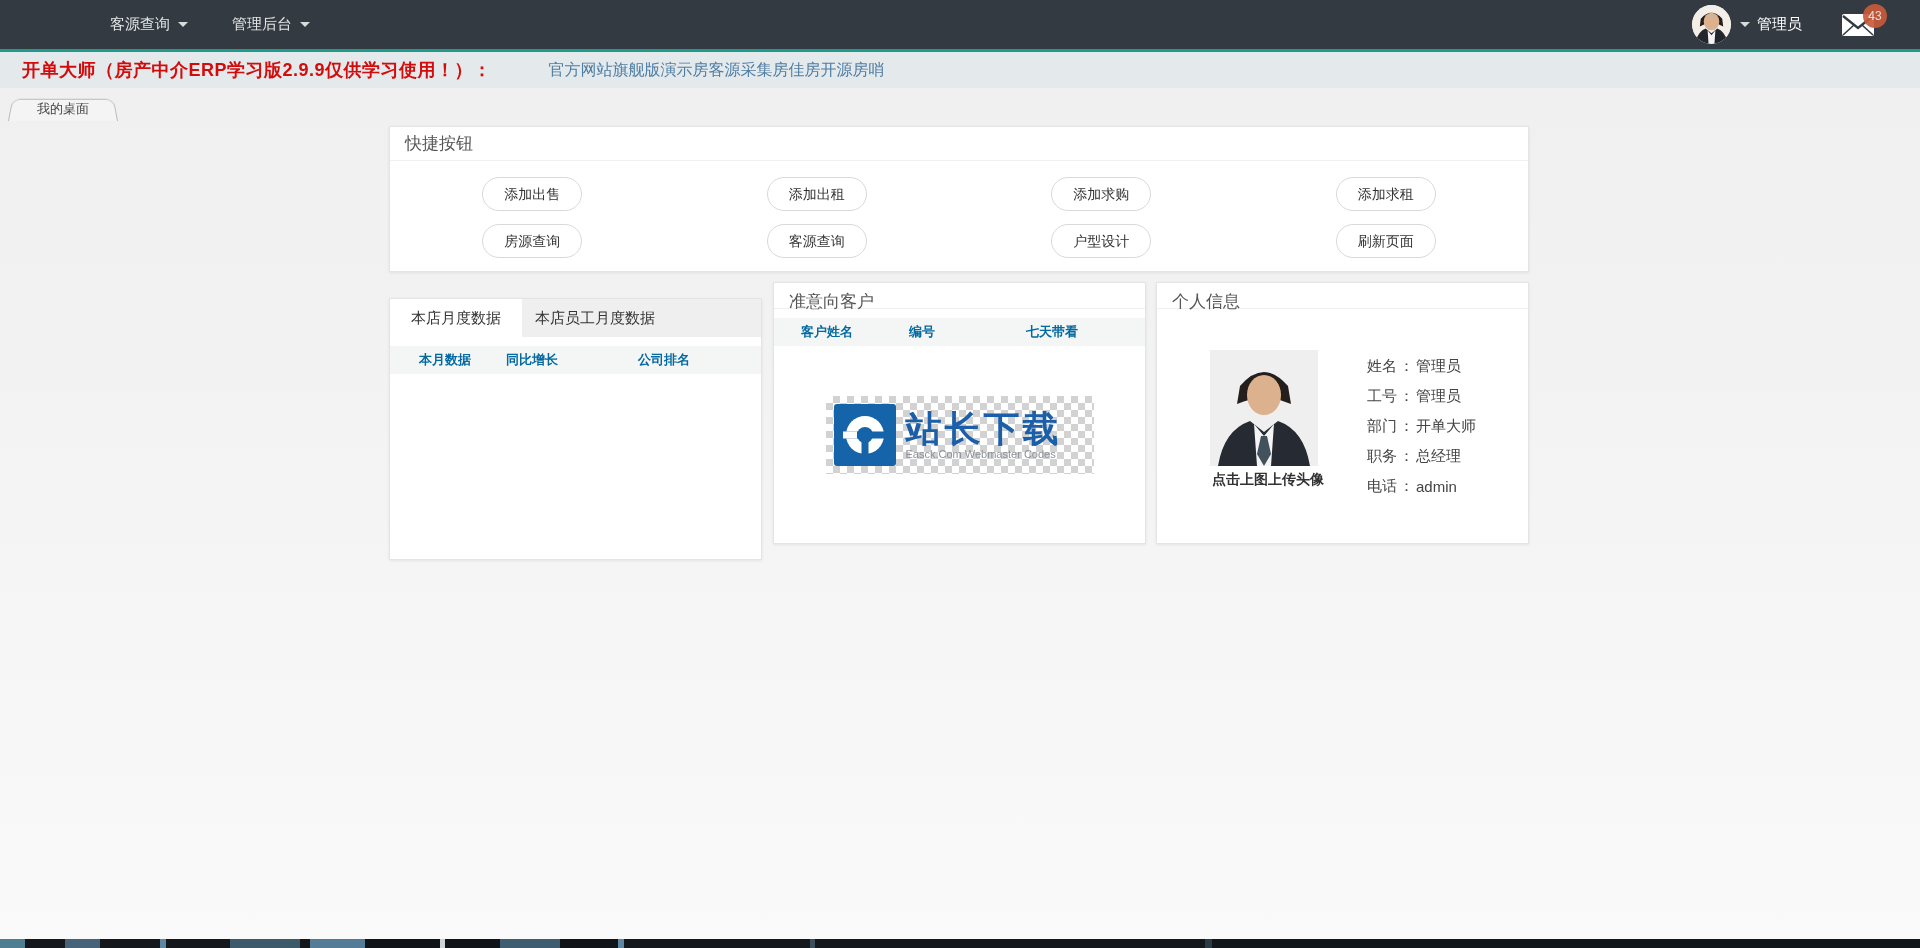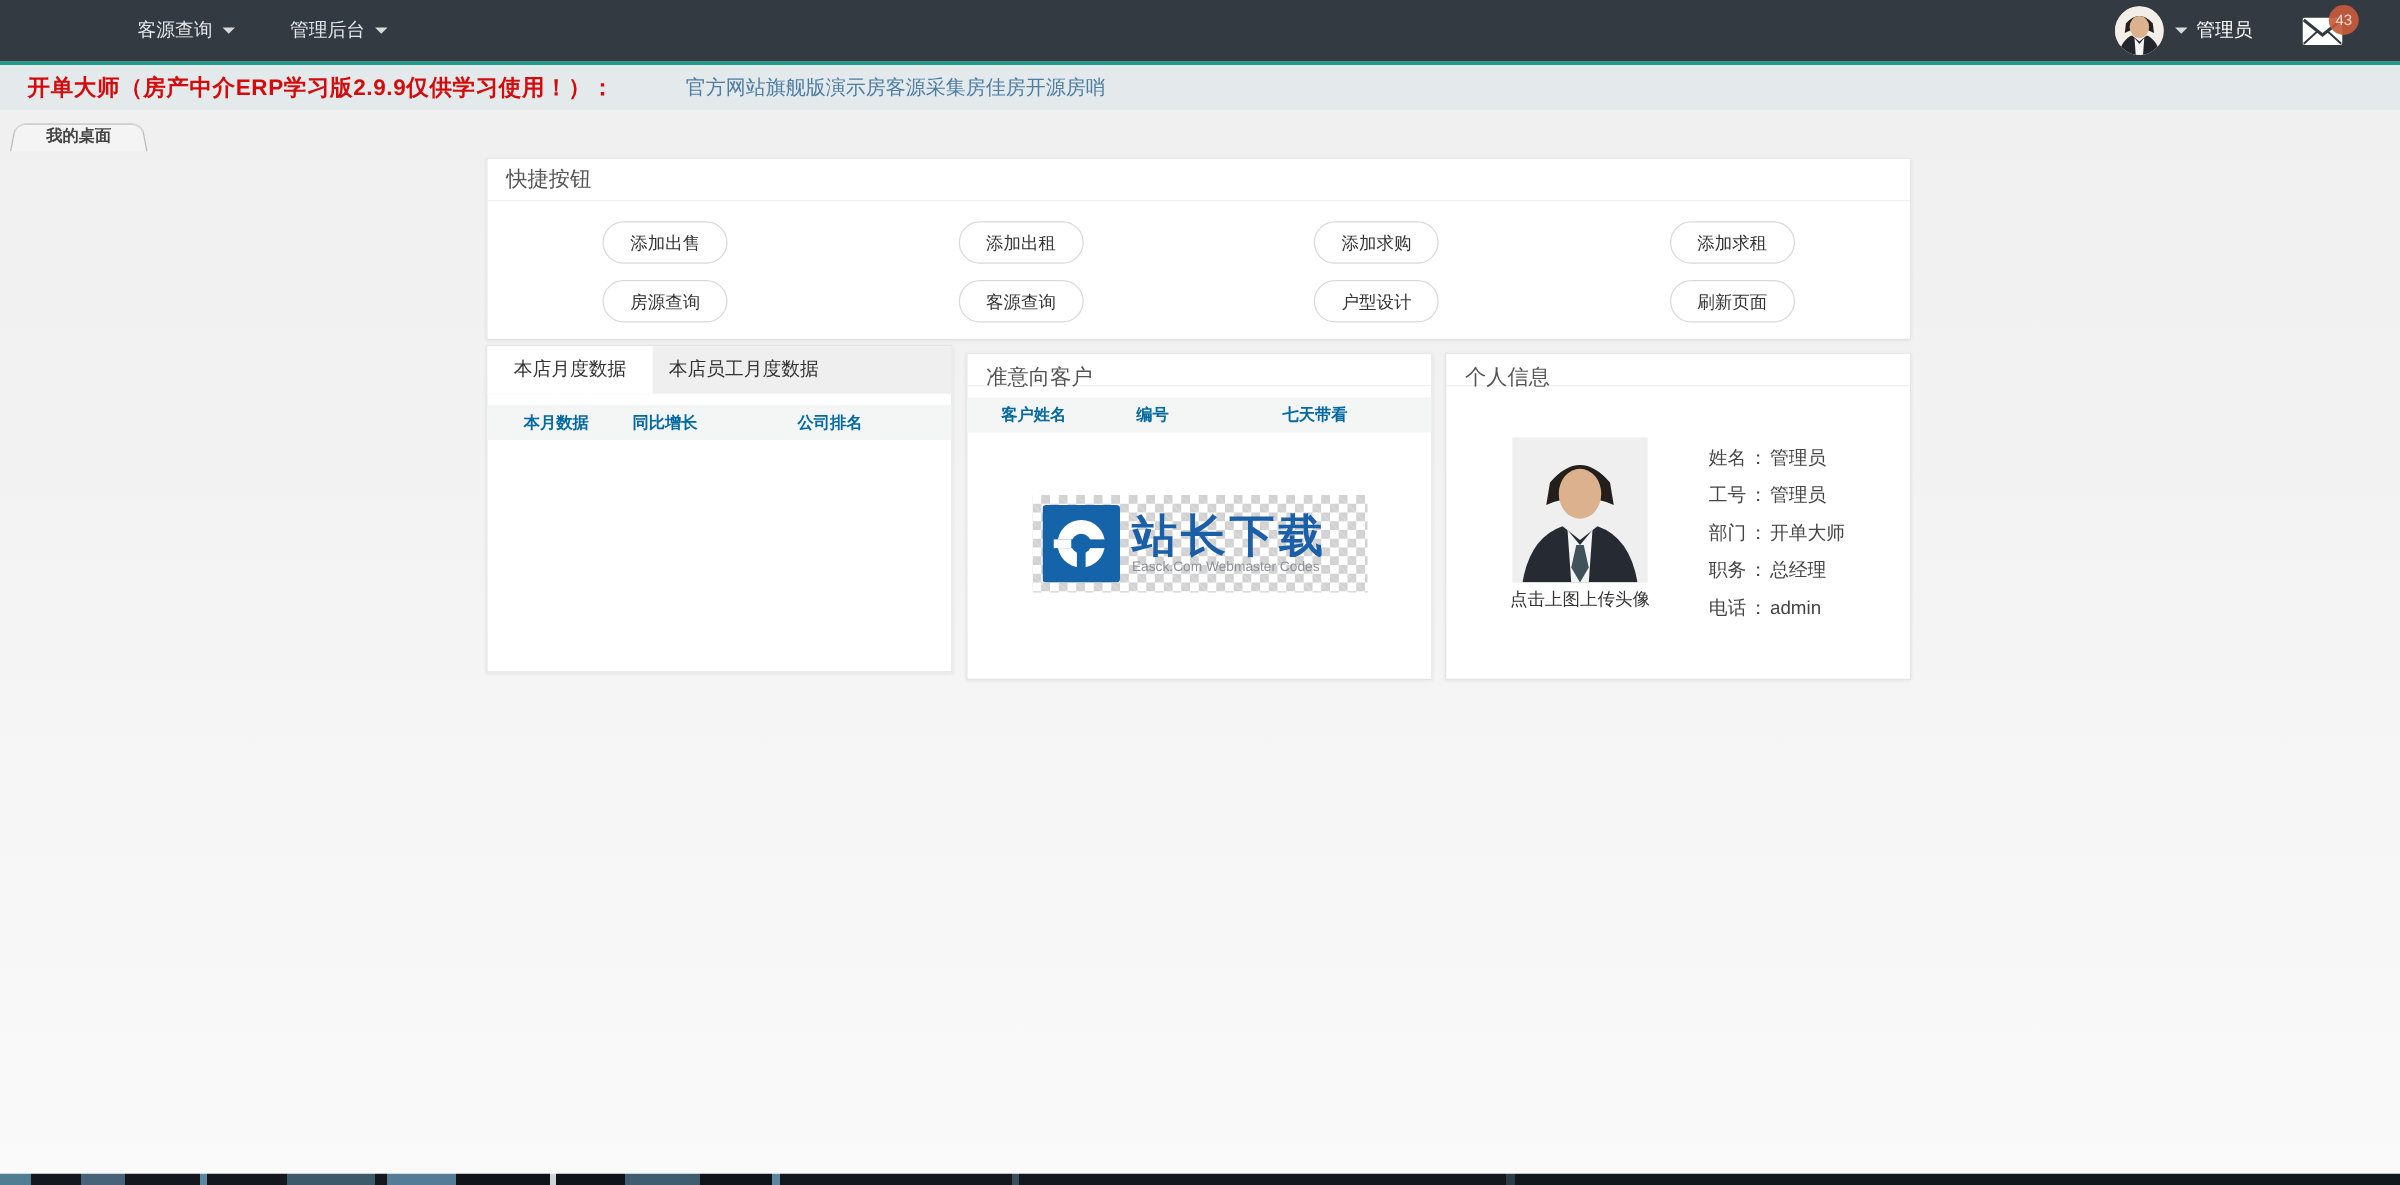--- a/index.html
+++ b/index.html
@@ -25,36 +25,36 @@
 
   .accent-line { height:3px; background:#1d9c8c; }
 
   
   .announce { height:36px; background:#e4e9ec; display:flex; align-items:center; padding-left:22px; }
   .notice { color:#d40b0b; font-weight:bold; font-size:18px; letter-spacing:.5px; }
   .announce-links { display:flex; margin-left:57px; }
   .announce-link { color:#4d7da3; font-size:16px; text-decoration:none; cursor:pointer; }
 
   
-  .desktop-tab { position:absolute; left:8px; top:97px; width:110px; height:24px; cursor:pointer;font-weight:bold; }
+  .desktop-tab { position:absolute; left:8px; top:97px; width:110px; height:24px; cursor:pointer; }
   .desktop-tab .shape { position:absolute; inset:0; background:#f4f4f4; border:1px solid #b9b9b9; border-bottom:none;
     border-radius:9px 9px 0 0; transform:perspective(10px) rotateX(2deg); transform-origin:bottom; }
   .desktop-tab .tab-label { position:relative; display:block; text-align:center; line-height:24px; font-size:13px; color:#444; }
 
   
   .panel { position:absolute; background:#fff; border:1px solid #e4e4e4; box-shadow:0 1px 3px rgba(0,0,0,.07); }
   .panel-title { height:26px; line-height:38px; padding-left:15px; font-size:17px; color:#555; border-bottom:1px solid #f0f0f0; }
   .panel-title.sm { height:34px; line-height:34px; }
 
   #quick-panel { left:389px; top:126px; width:1140px; height:146px; }
   .btn-grid { display:grid; grid-template-columns:repeat(4,1fr); row-gap:13px; justify-items:center; padding-top:16px; }
   .qbtn { height:34px; line-height:32px; padding:0 21px; border:1px solid #d9d9d9; border-radius:17px;
     background:#fff; font-size:14px; color:#333; cursor:pointer; white-space:nowrap; }
 
-  #monthly-panel { left:389px; top:276px; width:373px; height:262px; }
+  #monthly-panel { left:389px; top:298px; width:373px; height:262px; }
   .ptabs { display:flex; height:38px; background:#efefef; }
   .ptab { line-height:38px; font-size:15px; color:#333; cursor:pointer; white-space:nowrap; }
   .ptab.active { background:#fff; padding:0 21px; }
   .ptab.inactive { padding:0 13px; }
 
   .thead { display:grid; height:28px; align-items:center; background:#f4f6f5; font-size:13px; font-weight:bold; color:#0369a1; margin-top:9px; }
   #monthly-panel .thead { grid-template-columns:87px 132px 1fr; padding-left:29px; }
   #customers-panel .thead { grid-template-columns:108px 117px 1fr; padding-left:27px; }
 
   #customers-panel { left:773px; top:282px; width:373px; height:262px; }
@@ -62,21 +62,21 @@
     background-image:
       linear-gradient(45deg,#d2d2d2 25%,transparent 25%,transparent 75%,#d2d2d2 75%),
       linear-gradient(45deg,#d2d2d2 25%,transparent 25%,transparent 75%,#d2d2d2 75%);
     background-size:14px 14px; background-position:0 0,7px 7px; background-color:#fff; }
   .wm-text { margin-left:10px; }
   .wm-title { font-size:36px; font-weight:bold; color:#1a5fa8; line-height:1.05; letter-spacing:3px; white-space:nowrap; }
   .wm-sub { font-size:11px; color:#8d9299; margin-top:1px; white-space:nowrap; }
 
   #profile-panel { left:1156px; top:282px; width:373px; height:262px; }
   .profile-body { display:flex; padding:41px 0 0 47px; }
-  .photo-col { width:120px; text-align:center; flex:none; }
+  .photo-col { width:120px; text-align:right; flex:none;font-weight:bold; }
   .photo { width:108px; height:116px; margin:0 auto; background:#ececec; overflow:hidden; cursor:pointer; }
   .upload-hint { font-size:14px; color:#333; margin-top:5px; white-space:nowrap; }
   .fields { margin-left:43px; font-size:15px; color:#444; padding-top:1px; }
   .field-row { height:30px; display:flex; align-items:center; white-space:nowrap; }
   .f-label::after { content:"："; margin:0 2px; }
 
   
   .bottombar { position:absolute; left:0; bottom:0; width:1920px; height:9px;
     background:linear-gradient(90deg,
       #4f7d92 0 25px, #14181c 25px 65px, #46637a 65px 100px, #14181c 100px 160px,

